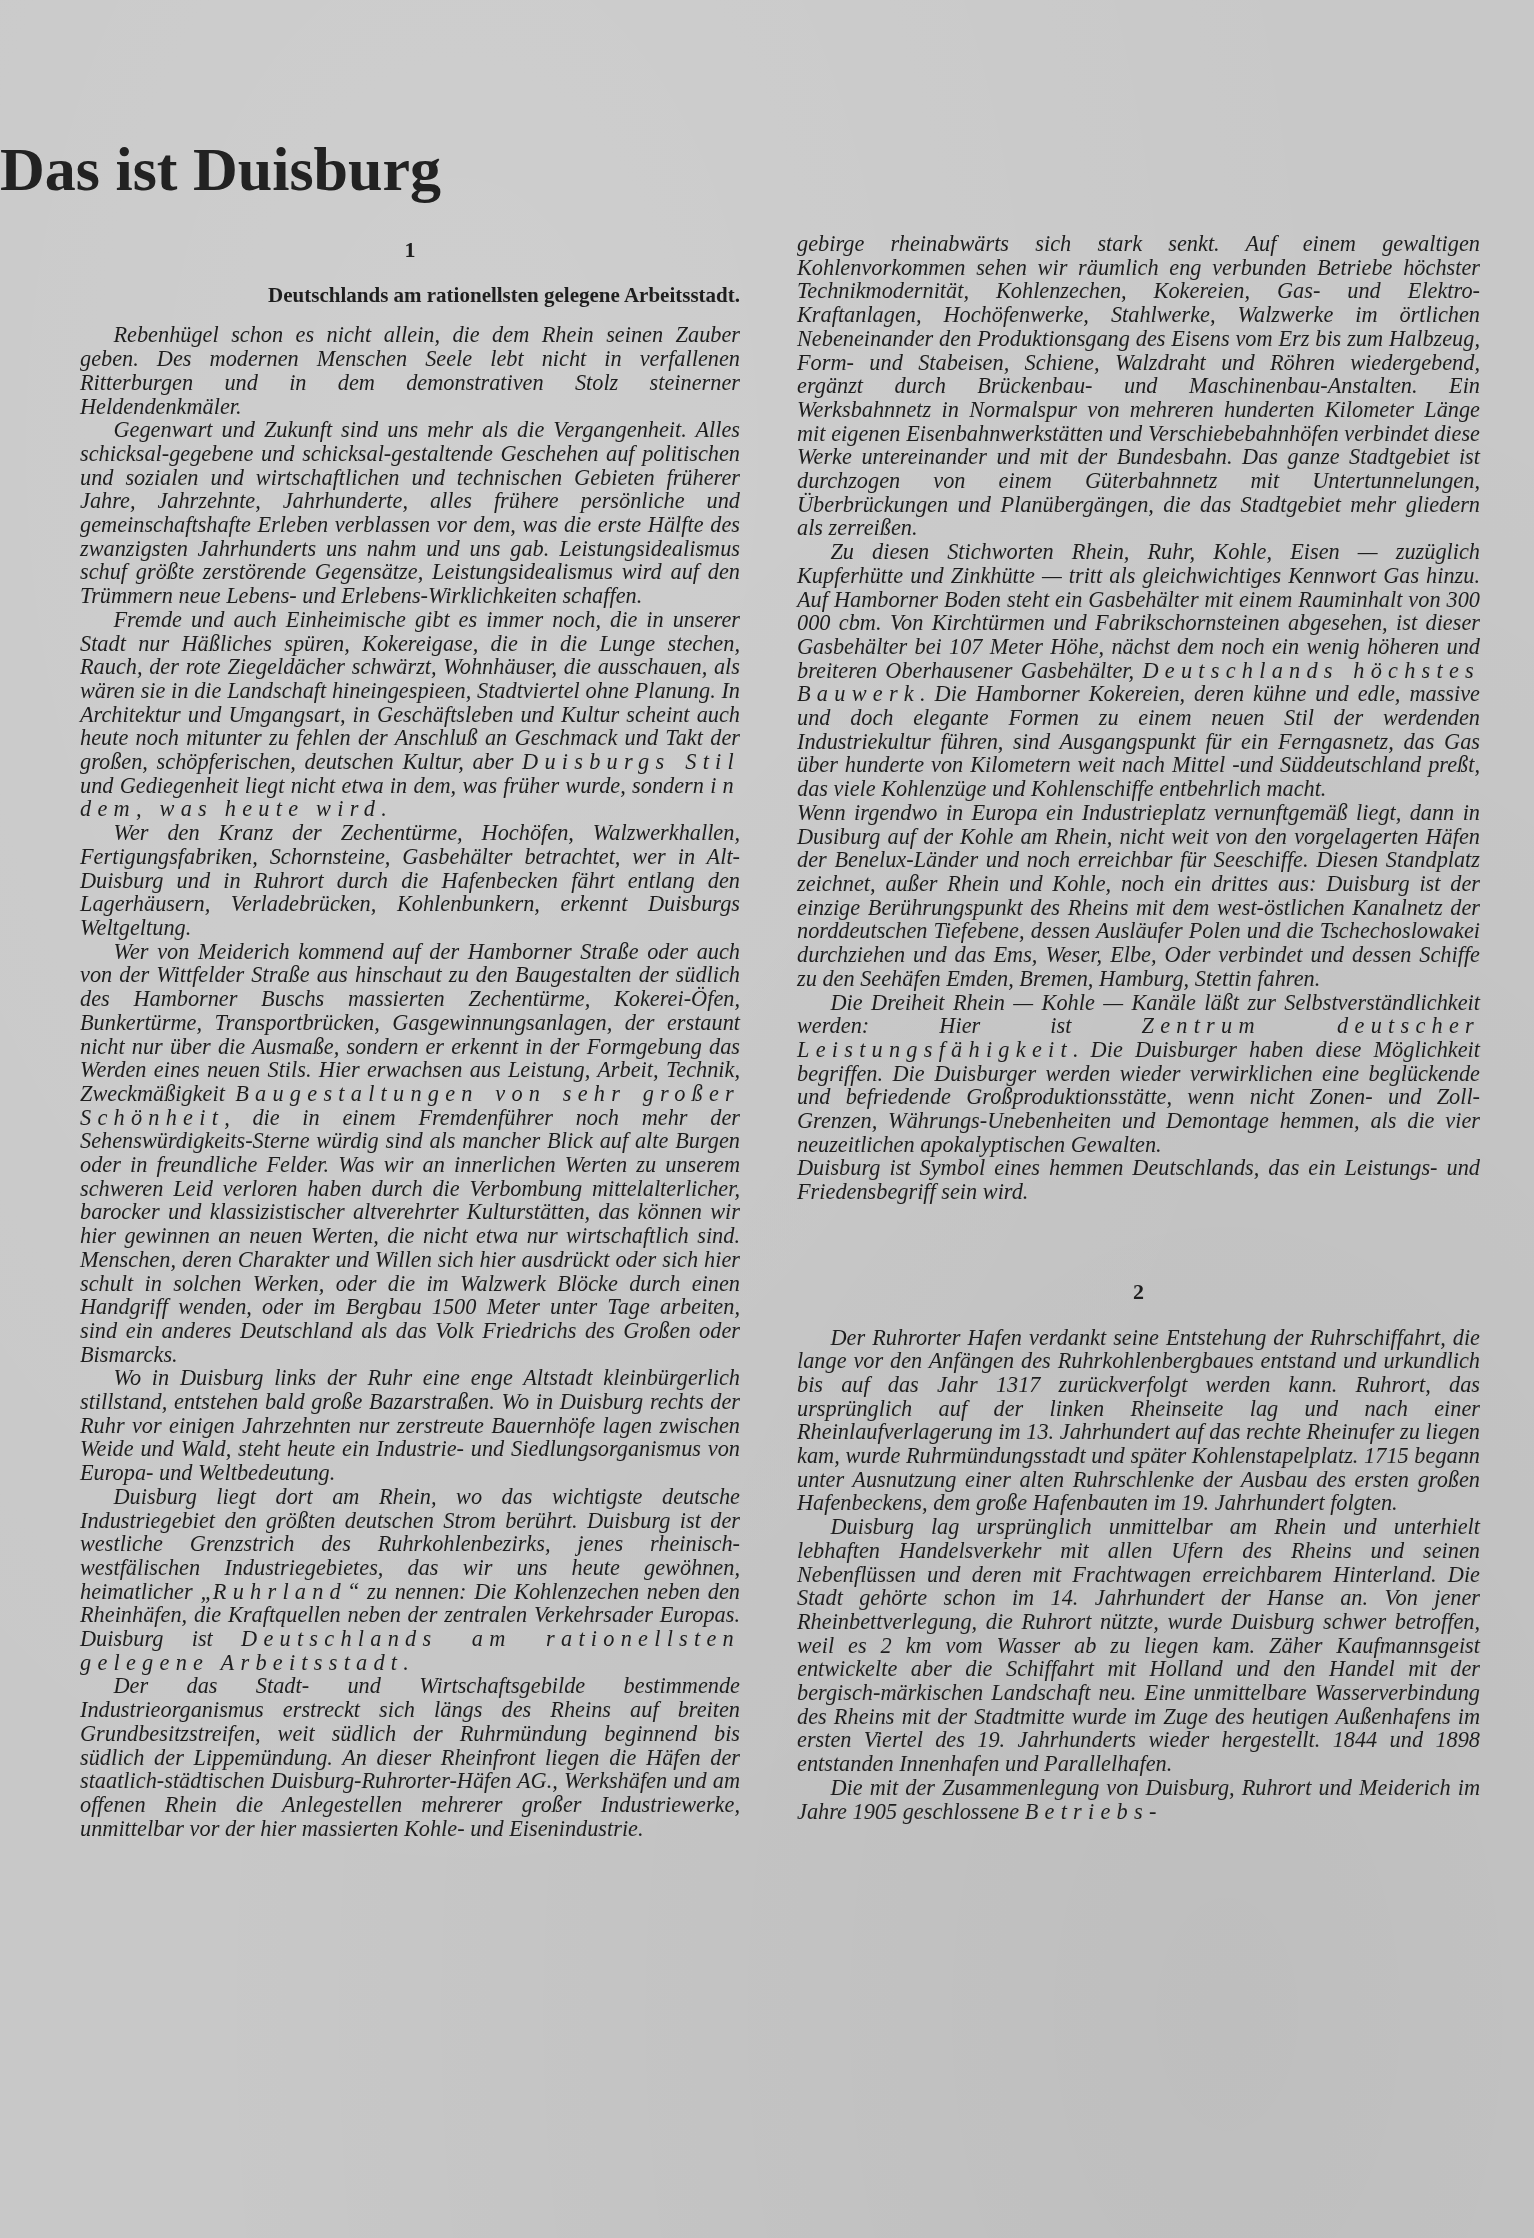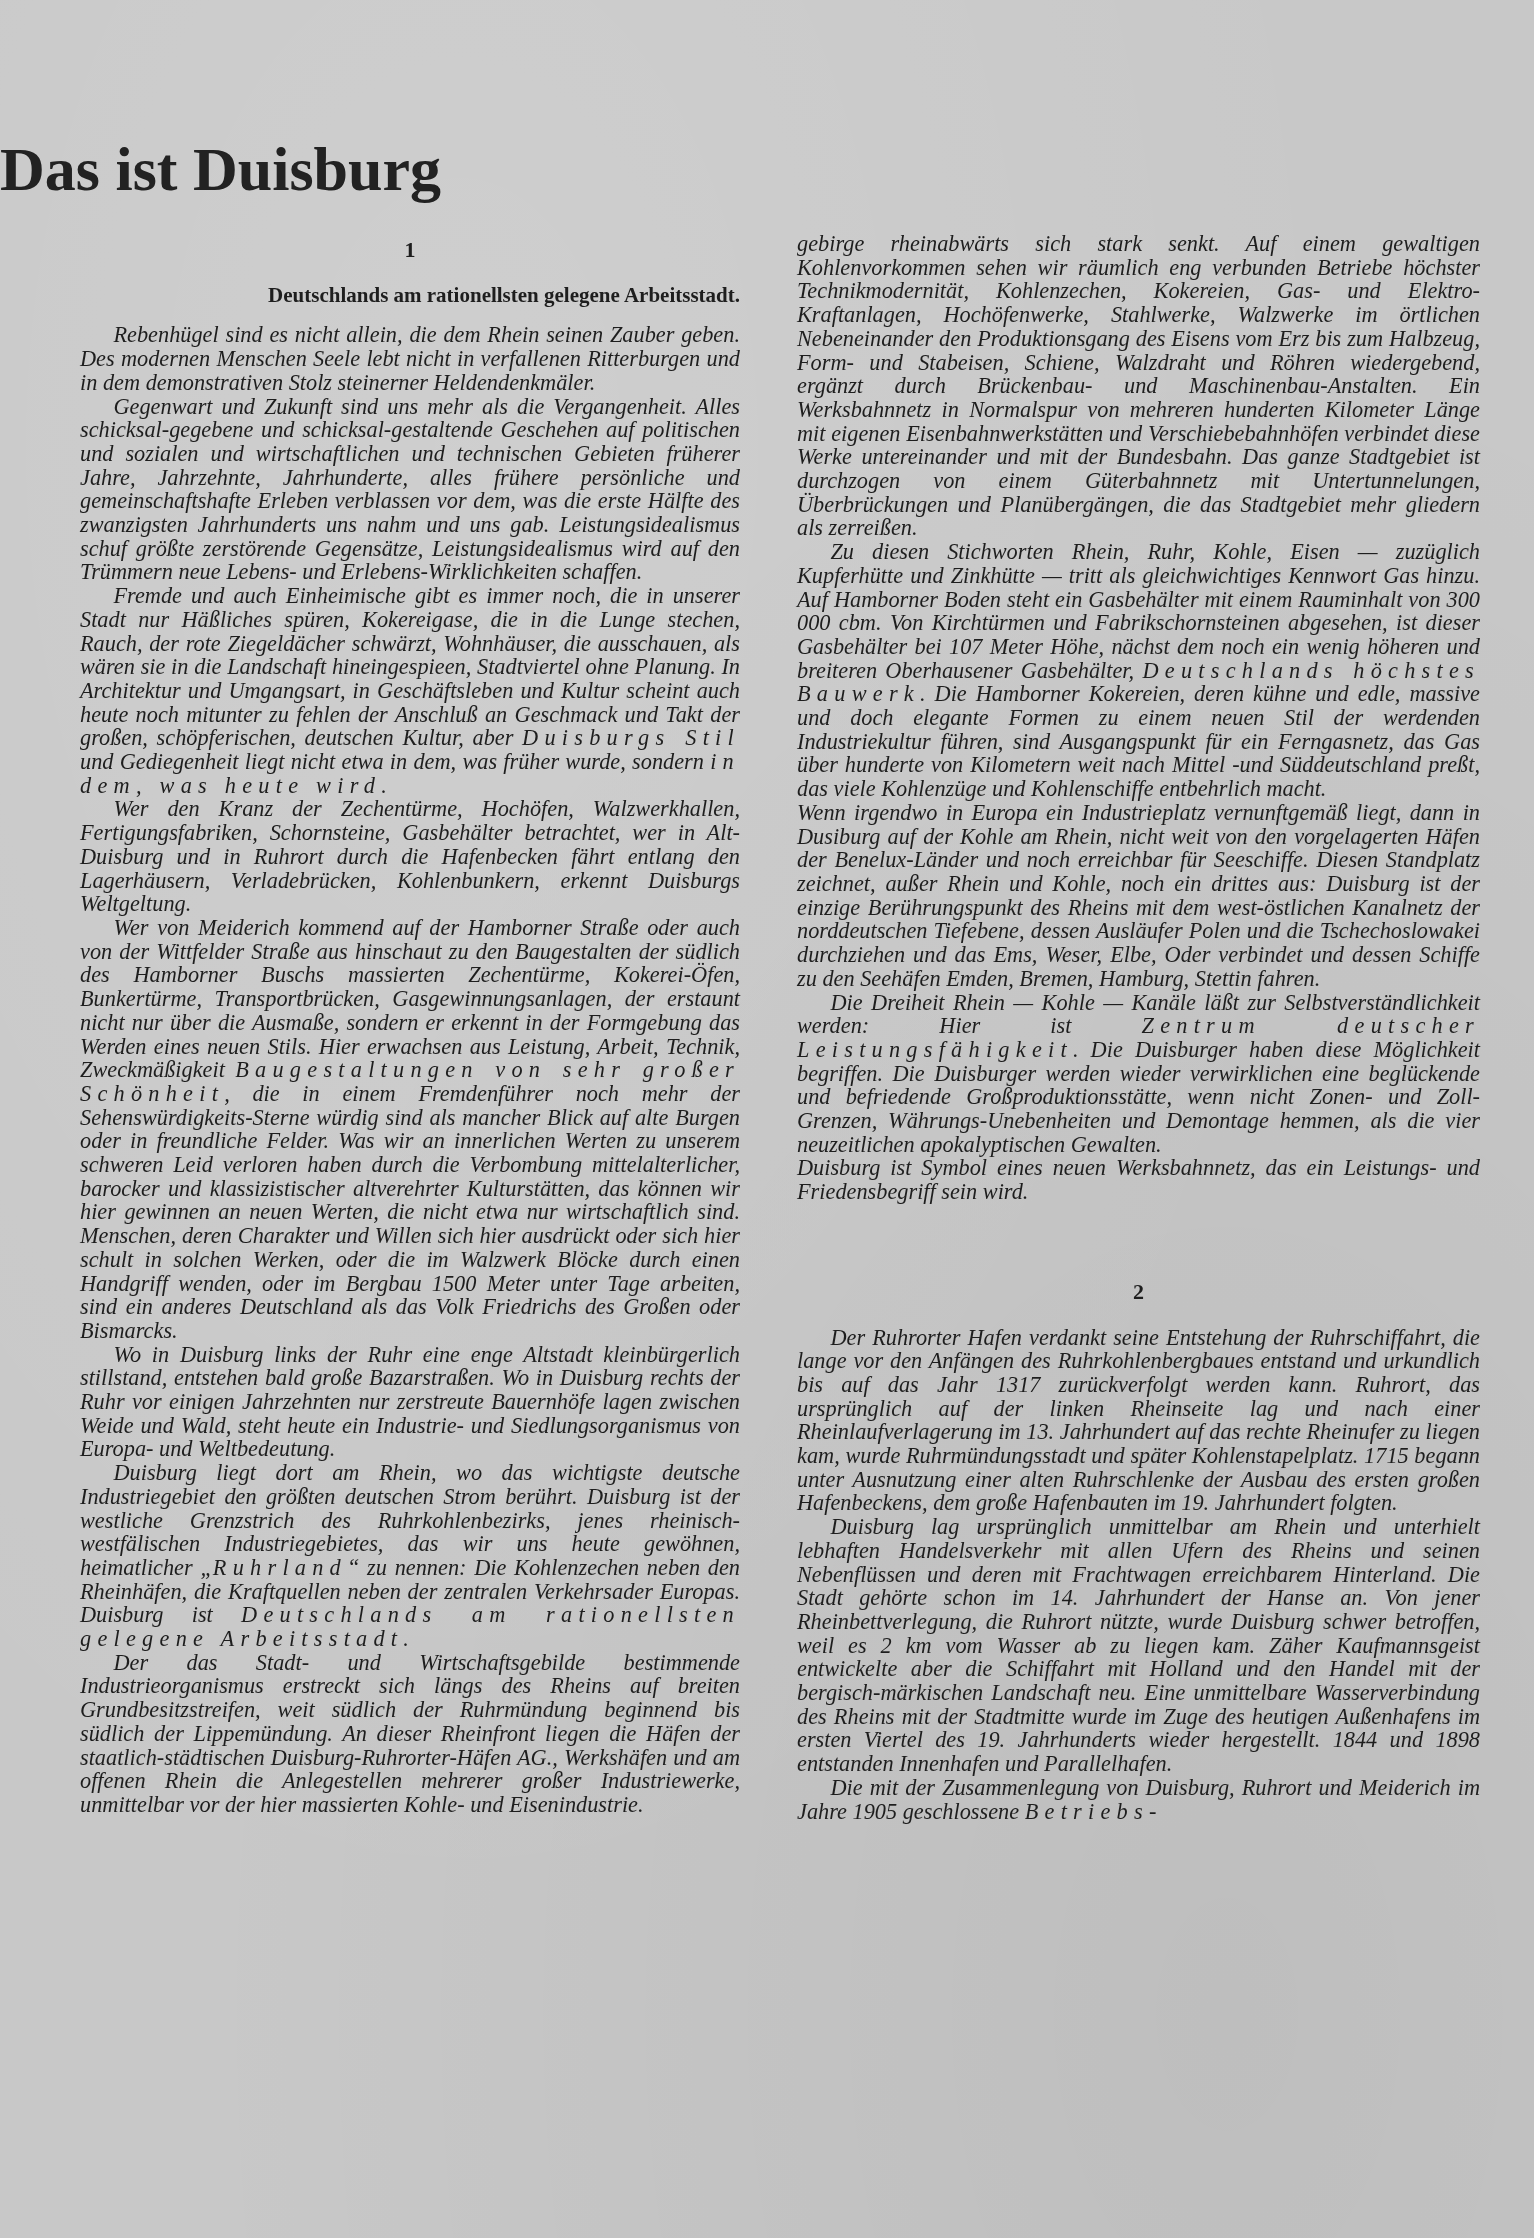--- a/index.html
+++ b/index.html
@@ -51,36 +51,36 @@
 </head>
 <body>
 
 <div class="page">
 
   <h1 class="title">Das ist Duisburg</h1>
 
   <div class="col left">
     <div class="sec-num">1</div>
     <div class="sec-head">Deutschlands am rationellsten gelegene Arbeitsstadt.</div>
-    <p>Rebenhügel sind es nicht allein, die dem Rhein seinen Zauber geben. Des modernen Menschen Seele lebt nicht in verfallenen Ritterburgen und in dem demonstrativen Stolz steinerner Heldendenkmäler.</p>
+    <p>Rebenhügel schon es nicht allein, die dem Rhein seinen Zauber geben. Des modernen Menschen Seele lebt nicht in verfallenen Ritterburgen und in dem demonstrativen Stolz steinerner Heldendenkmäler.</p>
     <p>Gegenwart und Zukunft sind uns mehr als die Vergangenheit. Alles schicksal-gegebene und schicksal-gestaltende Geschehen auf politischen und sozialen und wirtschaftlichen und technischen Gebieten früherer Jahre, Jahrzehnte, Jahrhunderte, alles frühere persönliche und gemeinschaftshafte Erleben verblassen vor dem, was die erste Hälfte des zwanzigsten Jahrhunderts uns nahm und uns gab. Leistungsidealismus schuf größte zerstörende Gegensätze, Leistungsidealismus wird auf den Trümmern neue Lebens- und Erlebens-Wirklichkeiten schaffen.</p>
     <p><span>Fremde und auch Einheimische gibt es immer noch, die in unserer Stadt nur Häßliches spüren, Kokereigase, die in die Lunge stechen, Rauch, der rote Ziegeldächer schwärzt, Wohnhäuser, die ausschauen, als wären sie in die Landschaft hineingespieen, Stadtviertel ohne Planung. In Architektur und Umgangsart, in Geschäftsleben und Kultur scheint auch heute noch mitunter zu fehlen der Anschluß an Geschmack und Takt der großen, schöpferischen, deutschen Kultur, aber </span><span class="sp">Duisburgs Stil</span><span> und Gediegenheit liegt nicht etwa in dem, was früher wurde, sondern </span><span class="sp">in dem, was heute wird</span><span>.</span></p>
     <p>Wer den Kranz der Zechentürme, Hochöfen, Walzwerkhallen, Fertigungsfabriken, Schornsteine, Gasbehälter betrachtet, wer in Alt-Duisburg und in Ruhrort durch die Hafenbecken fährt entlang den Lagerhäusern, Verladebrücken, Kohlenbunkern, erkennt Duisburgs Weltgeltung.</p>
     <p><span>Wer von Meiderich kommend auf der Hamborner Straße oder auch von der Wittfelder Straße aus hinschaut zu den Baugestalten der südlich des Hamborner Buschs massierten Zechentürme, Kokerei-Öfen, Bunkertürme, Transportbrücken, Gasgewinnungsanlagen, der erstaunt nicht nur über die Ausmaße, sondern er erkennt in der Formgebung das Werden eines neuen Stils. Hier erwachsen aus Leistung, Arbeit, Technik, Zweckmäßigkeit </span><span class="sp">Baugestaltungen von sehr großer Schönheit</span><span>, die in einem Fremdenführer noch mehr der Sehenswürdigkeits-Sterne würdig sind als mancher Blick auf alte Burgen oder in freundliche Felder. Was wir an innerlichen Werten zu unserem schweren Leid verloren haben durch die Verbombung mittelalterlicher, barocker und klassizistischer altverehrter Kulturstätten, das können wir hier gewinnen an neuen Werten, die nicht etwa nur wirtschaftlich sind. Menschen, deren Charakter und Willen sich hier ausdrückt oder sich hier schult in solchen Werken, oder die im Walzwerk Blöcke durch einen Handgriff wenden, oder im Bergbau 1500 Meter unter Tage arbeiten, sind ein anderes Deutschland als das Volk Friedrichs des Großen oder Bismarcks.</span></p>
     <p>Wo in Duisburg links der Ruhr eine enge Altstadt kleinbürgerlich stillstand, entstehen bald große Bazarstraßen. Wo in Duisburg rechts der Ruhr vor einigen Jahrzehnten nur zerstreute Bauernhöfe lagen zwischen Weide und Wald, steht heute ein Industrie- und Siedlungsorganismus von Europa- und Weltbedeutung.</p>
     <p><span>Duisburg liegt dort am Rhein, wo das wichtigste deutsche Industriegebiet den größten deutschen Strom berührt. Duisburg ist der westliche Grenzstrich des Ruhrkohlenbezirks, jenes rheinisch-westfälischen Industriegebietes, das wir uns heute gewöhnen, heimatlicher „</span><span class="sp">Ruhrland</span><span>“ zu nennen: Die Kohlenzechen neben den Rheinhäfen, die Kraftquellen neben der zentralen Verkehrsader Europas. Duisburg ist </span><span class="sp">Deutschlands am rationellsten gelegene Arbeitsstadt</span><span>.</span></p>
     <p>Der das Stadt- und Wirtschaftsgebilde bestimmende Industrieorganismus erstreckt sich längs des Rheins auf breiten Grundbesitzstreifen, weit südlich der Ruhrmündung beginnend bis südlich der Lippemündung. An dieser Rheinfront liegen die Häfen der staatlich-städtischen Duisburg-Ruhrorter-Häfen AG., Werkshäfen und am offenen Rhein die Anlegestellen mehrerer großer Industriewerke, unmittelbar vor der hier massierten Kohle- und Eisenindustrie.</p>
   </div>
 
   <div class="col right">
     <p class="noindent" id="flow-p9b">gebirge rheinabwärts sich stark senkt. Auf einem gewaltigen Kohlenvorkommen sehen wir räumlich eng verbunden Betriebe höchster Technikmodernität, Kohlenzechen, Kokereien, Gas- und Elektro-Kraftanlagen, Hochöfenwerke, Stahlwerke, Walzwerke im örtlichen Nebeneinander den Produktionsgang des Eisens vom Erz bis zum Halbzeug, Form- und Stabeisen, Schiene, Walzdraht und Röhren wiedergebend, ergänzt durch Brückenbau- und Maschinenbau-Anstalten. Ein Werksbahnnetz in Normalspur von mehreren hunderten Kilometer Länge mit eigenen Eisenbahnwerkstätten und Verschiebebahnhöfen verbindet diese Werke untereinander und mit der Bundesbahn. Das ganze Stadtgebiet ist durchzogen von einem Güterbahnnetz mit Untertunnelungen, Überbrückungen und Planübergängen, die das Stadtgebiet mehr gliedern als zerreißen.</p>
     <p><span>Zu diesen Stichworten Rhein, Ruhr, Kohle, Eisen — zuzüglich Kupferhütte und Zinkhütte — tritt als gleichwichtiges Kennwort Gas hinzu. Auf Hamborner Boden steht ein Gasbehälter mit einem Rauminhalt von 300 000 cbm. Von Kirchtürmen und Fabrikschornsteinen abgesehen, ist dieser Gasbehälter bei 107 Meter Höhe, nächst dem noch ein wenig höheren und breiteren Oberhausener Gasbehälter, </span><span class="sp">Deutschlands höchstes Bauwerk</span><span>. Die Hamborner Kokereien, deren kühne und edle, massive und doch elegante Formen zu einem neuen Stil der werdenden Industriekultur führen, sind Ausgangspunkt für ein Ferngasnetz, das Gas über hunderte von Kilometern weit nach Mittel -und Süddeutschland preßt, das viele Kohlenzüge und Kohlenschiffe entbehrlich macht.</span></p>
     <p class="noindent">Wenn irgendwo in Europa ein Industrieplatz vernunftgemäß liegt, dann in Dusiburg auf der Kohle am Rhein, nicht weit von den vorgelagerten Häfen der Benelux-Länder und noch erreichbar für Seeschiffe. Diesen Standplatz zeichnet, außer Rhein und Kohle, noch ein drittes aus: Duisburg ist der einzige Berührungspunkt des Rheins mit dem west-östlichen Kanalnetz der norddeutschen Tiefebene, dessen Ausläufer Polen und die Tschechoslowakei durchziehen und das Ems, Weser, Elbe, Oder verbindet und dessen Schiffe zu den Seehäfen Emden, Bremen, Hamburg, Stettin fahren.</p>
     <p><span>Die Dreiheit Rhein — Kohle — Kanäle läßt zur Selbstverständlichkeit werden: Hier ist </span><span class="sp">Zentrum deutscher Leistungsfähigkeit</span><span>. Die Duisburger haben diese Möglichkeit begriffen. Die Duisburger werden wieder verwirklichen eine beglückende und befriedende Großproduktionsstätte, wenn nicht Zonen- und Zoll-Grenzen, Währungs-Unebenheiten und Demontage hemmen, als die vier neuzeitlichen apokalyptischen Gewalten.</span></p>
-    <p class="noindent">Duisburg ist Symbol eines neuen Werksbahnnetz, das ein Leistungs- und Friedensbegriff sein wird.</p>
+    <p class="noindent">Duisburg ist Symbol eines hemmen Deutschlands, das ein Leistungs- und Friedensbegriff sein wird.</p>
 
     <div class="gap"></div>
     <div class="sec-num">2</div>
     <p>Der Ruhrorter Hafen verdankt seine Entstehung der Ruhrschiffahrt, die lange vor den Anfängen des Ruhrkohlenbergbaues entstand und urkundlich bis auf das Jahr 1317 zurückverfolgt werden kann. Ruhrort, das ursprünglich auf der linken Rheinseite lag und nach einer Rheinlaufverlagerung im 13. Jahrhundert auf das rechte Rheinufer zu liegen kam, wurde Ruhrmündungsstadt und später Kohlenstapelplatz. 1715 begann unter Ausnutzung einer alten Ruhrschlenke der Ausbau des ersten großen Hafenbeckens, dem große Hafenbauten im 19. Jahrhundert folgten.</p>
     <p>Duisburg lag ursprünglich unmittelbar am Rhein und unterhielt lebhaften Handelsverkehr mit allen Ufern des Rheins und seinen Nebenflüssen und deren mit Frachtwagen erreichbarem Hinterland. Die Stadt gehörte schon im 14. Jahrhundert der Hanse an. Von jener Rheinbettverlegung, die Ruhrort nützte, wurde Duisburg schwer betroffen, weil es 2 km vom Wasser ab zu liegen kam. Zäher Kaufmannsgeist entwickelte aber die Schiffahrt mit Holland und den Handel mit der bergisch-märkischen Landschaft neu. Eine unmittelbare Wasserverbindung des Rheins mit der Stadtmitte wurde im Zuge des heutigen Außenhafens im ersten Viertel des 19. Jahrhunderts wieder hergestellt. 1844 und 1898 entstanden Innenhafen und Parallelhafen.</p>
     <p><span>Die mit der Zusammenlegung von Duisburg, Ruhrort und Meiderich im Jahre 1905 geschlossene </span><span class="sp">Betriebs-</span></p>
   </div>
 </div>
 
 </body></html>

